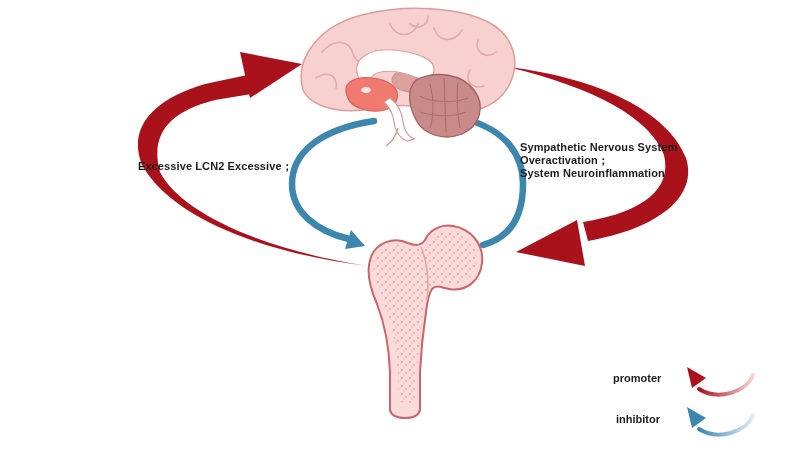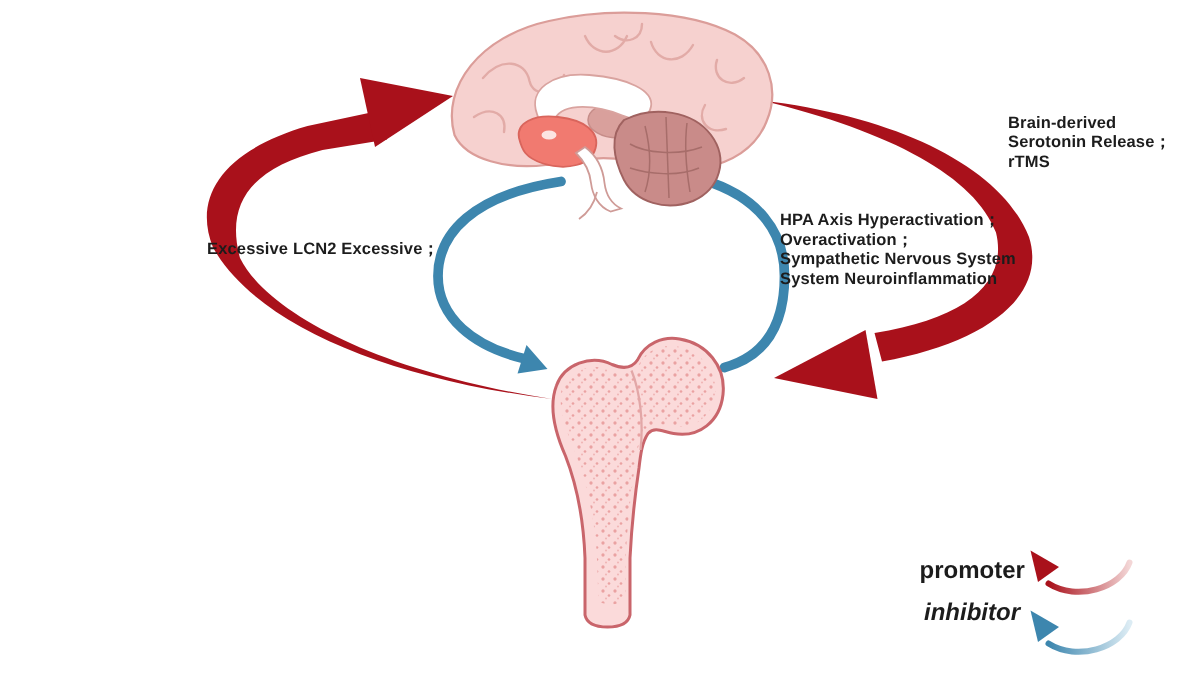--- a/index.html
+++ b/index.html
@@ -2,21 +2,21 @@
 <html><head>
 <meta charset="utf-8">
 <style>
   html,body{margin:0;padding:0;}
   body{width:800px;height:450px;background:#ffffff;overflow:hidden;
        font-family:"Liberation Sans", sans-serif;}
   .canvas{position:relative;width:800px;height:450px;background:#ffffff;}
   .canvas svg{position:absolute;left:0;top:0;}
   .label{position:absolute;font-size:11px;font-weight:bold;line-height:13px;
          color:#1c1c1c;letter-spacing:.1px;white-space:nowrap;}
-  .legend-label{position:absolute;font-size:16px;font-weight:bold;color:#1c1c1c;text-align:right;}
+  .legend-label{position:absolute;font-size:11px;font-weight:bold;color:#1c1c1c;text-align:right;}
 </style>
 </head>
 <body>
 
 <div class="canvas">
 
   <svg width="800" height="450" viewBox="0 0 800 450">
     <defs>
       <pattern id="speckle" patternUnits="userSpaceOnUse" width="8" height="8">
         <circle cx="2" cy="2" r="1.1" fill="#eaa2a2"></circle>
@@ -95,28 +95,22 @@
       <polygon points="687,407 692,428 706,418" fill="#3d86ae"></polygon>
     </g>
   </svg>
 
 
   <div class="label" style="left:138px;top:160px;">
     <div>Excessive LCN2 Excessive；</div>
   </div>
 
   <div class="label" style="left:520px;top:141px;">
-    <div>HPA Axis Hyperactivation；</div>
+    <div>Sympathetic Nervous System</div>
     <div>Overactivation；</div>
-    <div>Sympathetic Nervous System</div>
     <div>System Neuroinflammation</div>
   </div>
 
-  <div class="label" style="left:672px;top:76px;">
-    <div>Brain-derived</div>
-    <div>Serotonin Release；</div>
-    <div>rTMS</div>
-  </div>
 
   <div class="legend-label" style="left:613px;top:372px;">promoter</div>
-  <div class="legend-label" style="left:616px;top:400px;font-style:italic;">inhibitor</div>
+  <div class="legend-label" style="left:616px;top:413px;">inhibitor</div>
 
 </div>
 
 </body></html>

